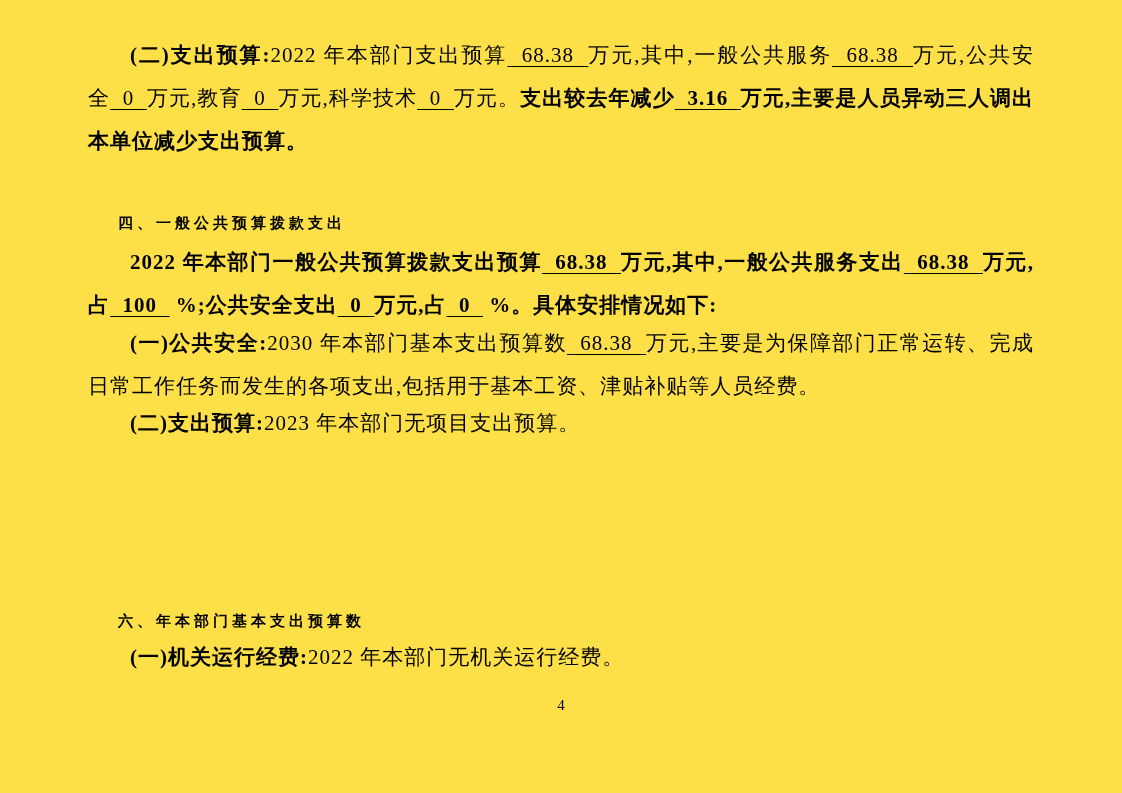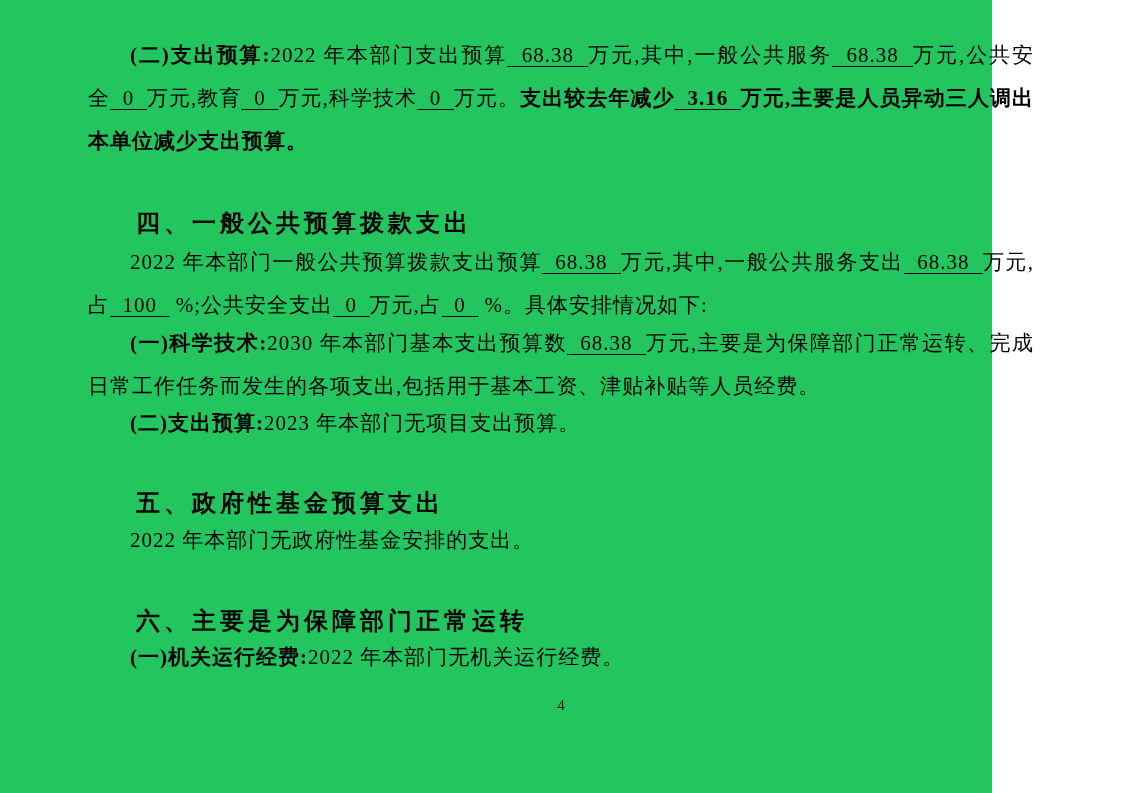--- a/index.html
+++ b/index.html
@@ -3,22 +3,22 @@
 <meta charset="utf-8">
 <style>
   html, body {
     margin: 0; padding: 0;
     width: 1122px; height: 793px;
     background: #ffffff;
     overflow: hidden;
   }
   .page {
     position: relative;
-    width: 992px; height: 793px;
-    background: #22c55e;
+    width: 1122px; height: 793px;
+    background: #fde047;
     color: #000000;
     font-family: "Liberation Serif", "DejaVu Serif", serif;
   }
   .content {
     position: absolute;
     left: 88px; top: 0;
     width: 946px; height: 793px;
   }
   .block {
     position: absolute;
@@ -27,37 +27,37 @@
   }
   p.para {
     font-size: 21px;
     line-height: 43px;
     letter-spacing: 1px;
     text-align: justify;
     text-indent: 2em;
     color: #000000;
   }
   h2.hd {
-    font-size: 24px;
+    font-size: 15px;
     line-height: 43px;
     letter-spacing: 4px;
     font-weight: 700;
     text-indent: 2em;
     font-family: "Liberation Sans", "DejaVu Sans", sans-serif;
     color: #000000;
   }
   .b { font-weight: 700; }
   .u {
     text-decoration: underline;
     text-underline-offset: 4px;
     text-decoration-thickness: 1px;
   }
   #p1 { top: 34px; }
   #h4 { top: 201px; }
-  #p2 { top: 241px; }
+  #p2 { top: 241px; font-weight: bold; }
   #p3 { top: 322px; }
   #p4 { top: 402px; }
   #h5 { top: 481px; }
   #p5 { top: 519px; }
   #h6 { top: 599px; }
   #p6 { top: 636px; }
   .footer {
     position: absolute;
     left: 0; top: 695px;
     width: 946px;
@@ -72,28 +72,26 @@
 
 <div class="page">
   <div class="content">
 
     <p class="block para" id="p1"><span class="b">(二)支出预算:</span><span>2022 年本部门支出预算</span><span class="u">&nbsp;&nbsp;68.38&nbsp;&nbsp;</span><span>万元,其中,一般公共服务</span><span class="u">&nbsp;&nbsp;68.38&nbsp;&nbsp;</span><span>万元,公共安全</span><span class="u">&nbsp;&nbsp;0&nbsp;&nbsp;</span><span>万元,教育</span><span class="u">&nbsp;&nbsp;0&nbsp;&nbsp;</span><span>万元,科学技术</span><span class="u">&nbsp;&nbsp;0&nbsp;&nbsp;</span><span>万元。</span><span class="b">支出较去年减少</span><span class="b u">&nbsp;&nbsp;3.16&nbsp;&nbsp;</span><span class="b">万元,主要是人员异动三人调出本单位减少支出预算。</span></p>
 
     <h2 class="block hd" id="h4">四、一般公共预算拨款支出</h2>
 
     <p class="block para" id="p2"><span>2022 年本部门一般公共预算拨款支出预算</span><span class="u">&nbsp;&nbsp;68.38&nbsp;&nbsp;</span><span>万元,其中,一般公共服务支出</span><span class="u">&nbsp;&nbsp;68.38&nbsp;&nbsp;</span><span>万元,占</span><span class="u">&nbsp;&nbsp;100&nbsp;&nbsp;</span><span>&nbsp;%;公共安全支出</span><span class="u">&nbsp;&nbsp;0&nbsp;&nbsp;</span><span>万元,占</span><span class="u">&nbsp;&nbsp;0&nbsp;&nbsp;</span><span>&nbsp;%。具体安排情况如下:</span></p>
 
-    <p class="block para" id="p3"><span class="b">(一)科学技术:</span><span>2030 年本部门基本支出预算数</span><span class="u">&nbsp;&nbsp;68.38&nbsp;&nbsp;</span><span>万元,主要是为保障部门正常运转、完成日常工作任务而发生的各项支出,包括用于基本工资、津贴补贴等人员经费。</span></p>
+    <p class="block para" id="p3"><span class="b">(一)公共安全:</span><span>2030 年本部门基本支出预算数</span><span class="u">&nbsp;&nbsp;68.38&nbsp;&nbsp;</span><span>万元,主要是为保障部门正常运转、完成日常工作任务而发生的各项支出,包括用于基本工资、津贴补贴等人员经费。</span></p>
 
     <p class="block para" id="p4"><span class="b">(二)支出预算:</span><span>2023 年本部门无项目支出预算。</span></p>
 
-    <h2 class="block hd" id="h5">五、政府性基金预算支出</h2>
 
-    <p class="block para" id="p5">2022 年本部门无政府性基金安排的支出。</p>
 
-    <h2 class="block hd" id="h6">六、主要是为保障部门正常运转</h2>
+    <h2 class="block hd" id="h6">六、年本部门基本支出预算数</h2>
 
     <p class="block para" id="p6"><span class="b">(一)机关运行经费:</span><span>2022 年本部门无机关运行经费。</span></p>
 
     <div class="footer">4</div>
 
   </div>
 </div>
 
 </body></html>

